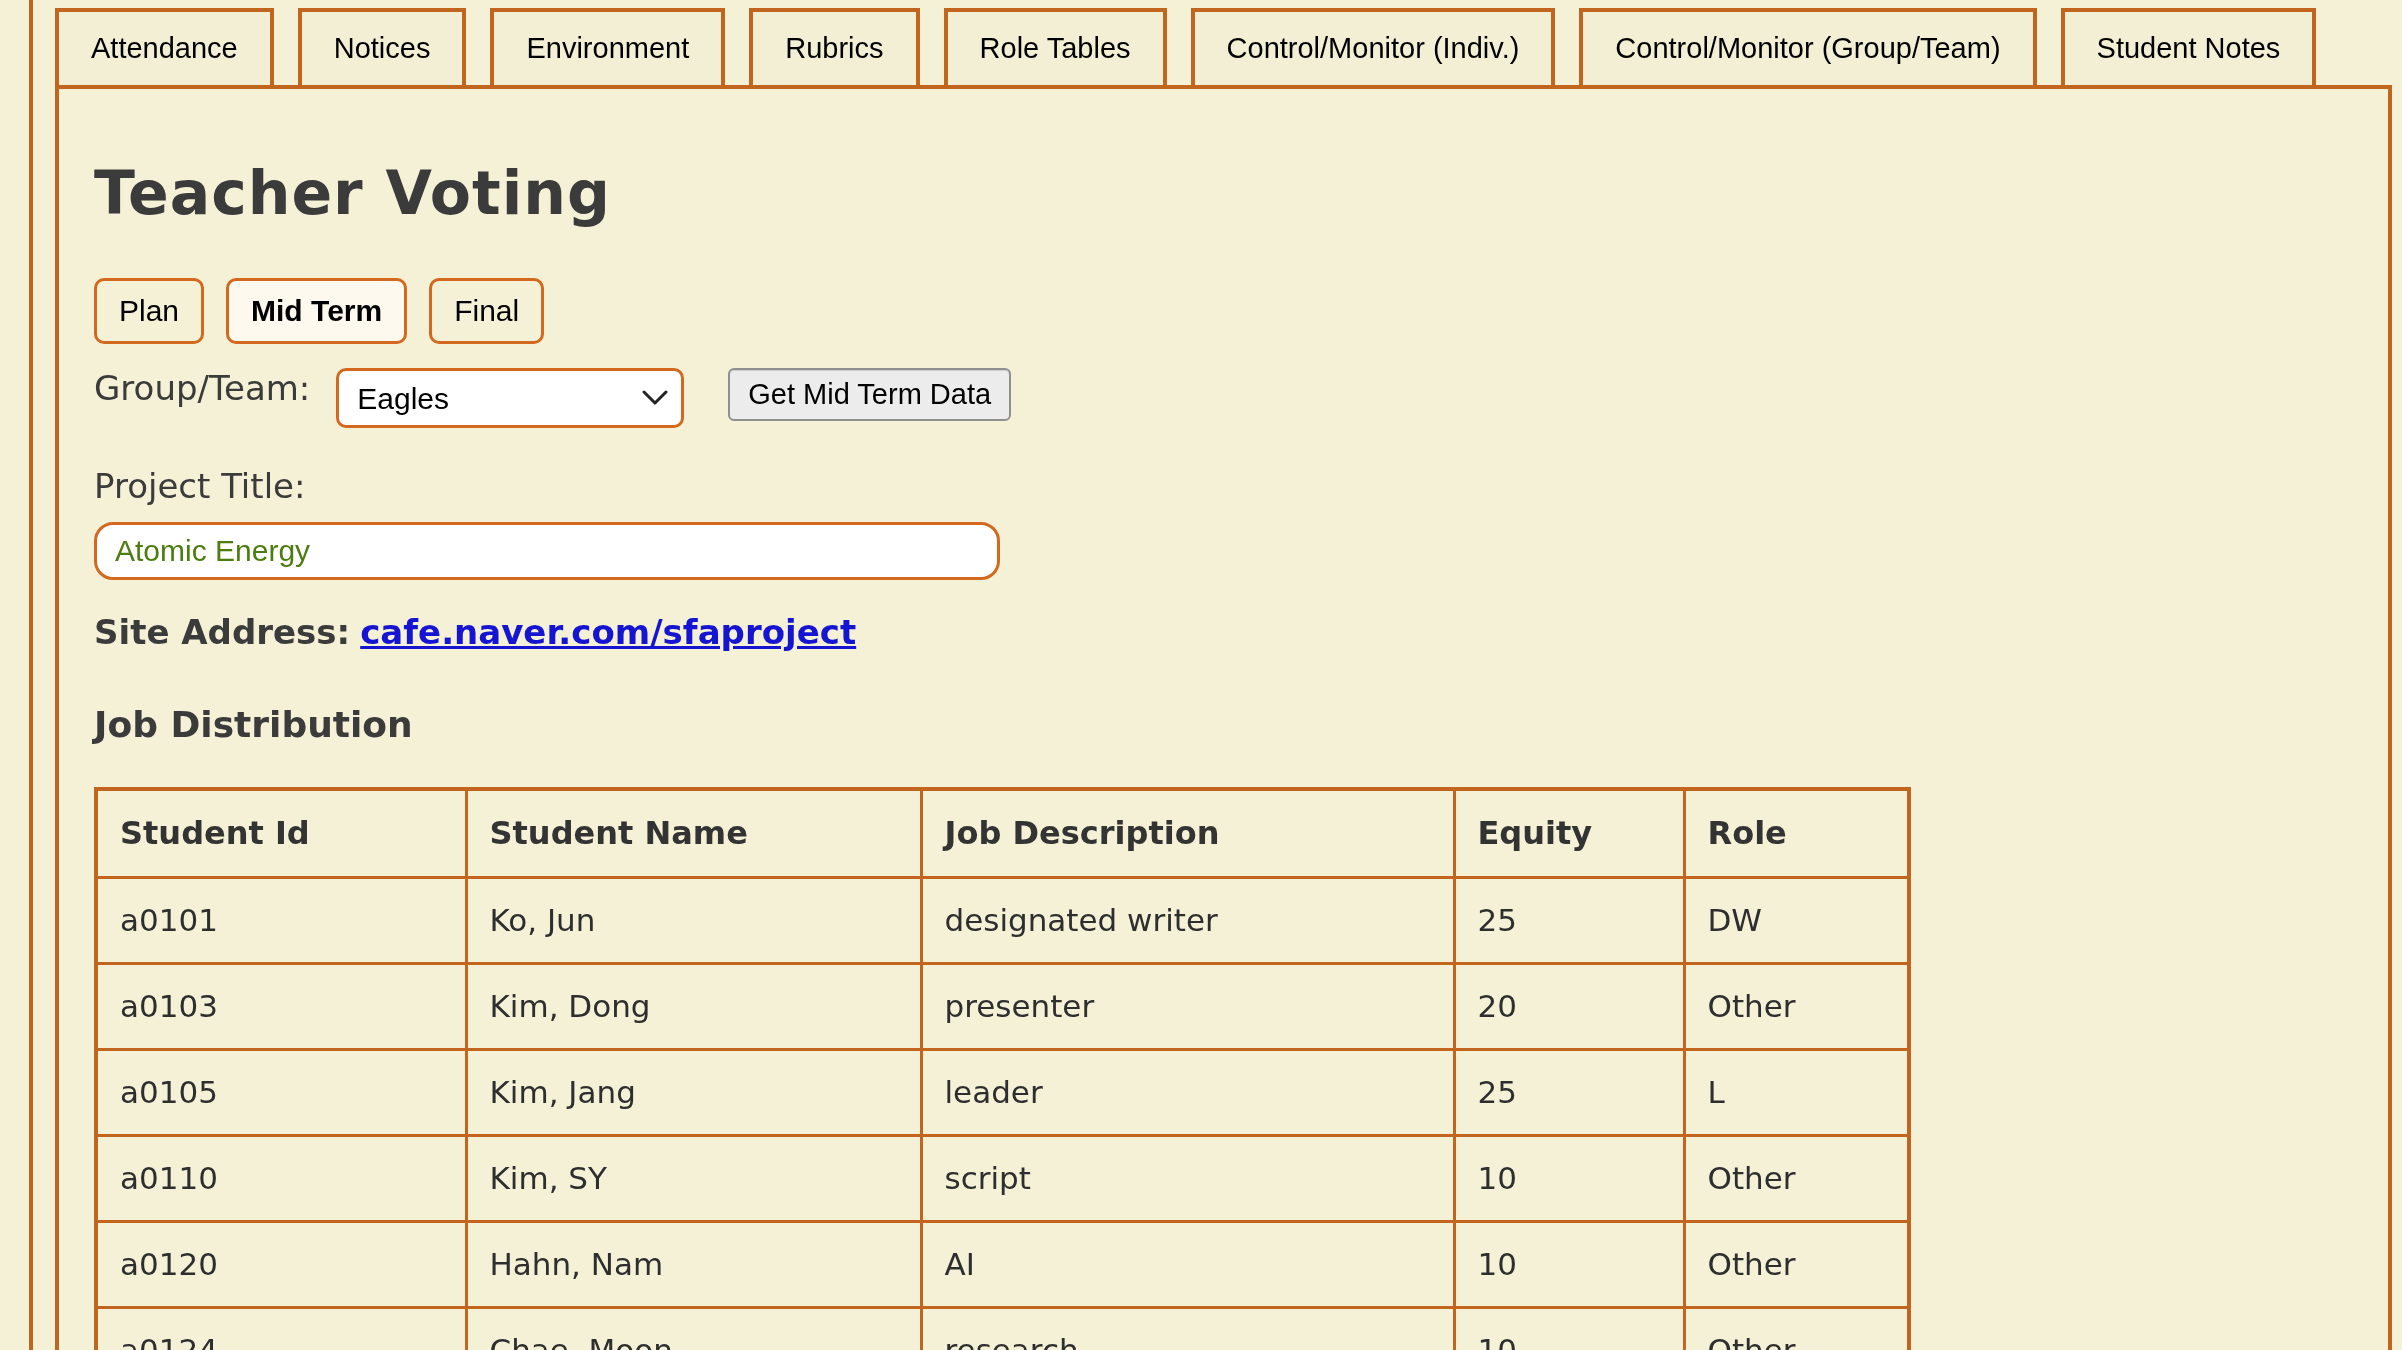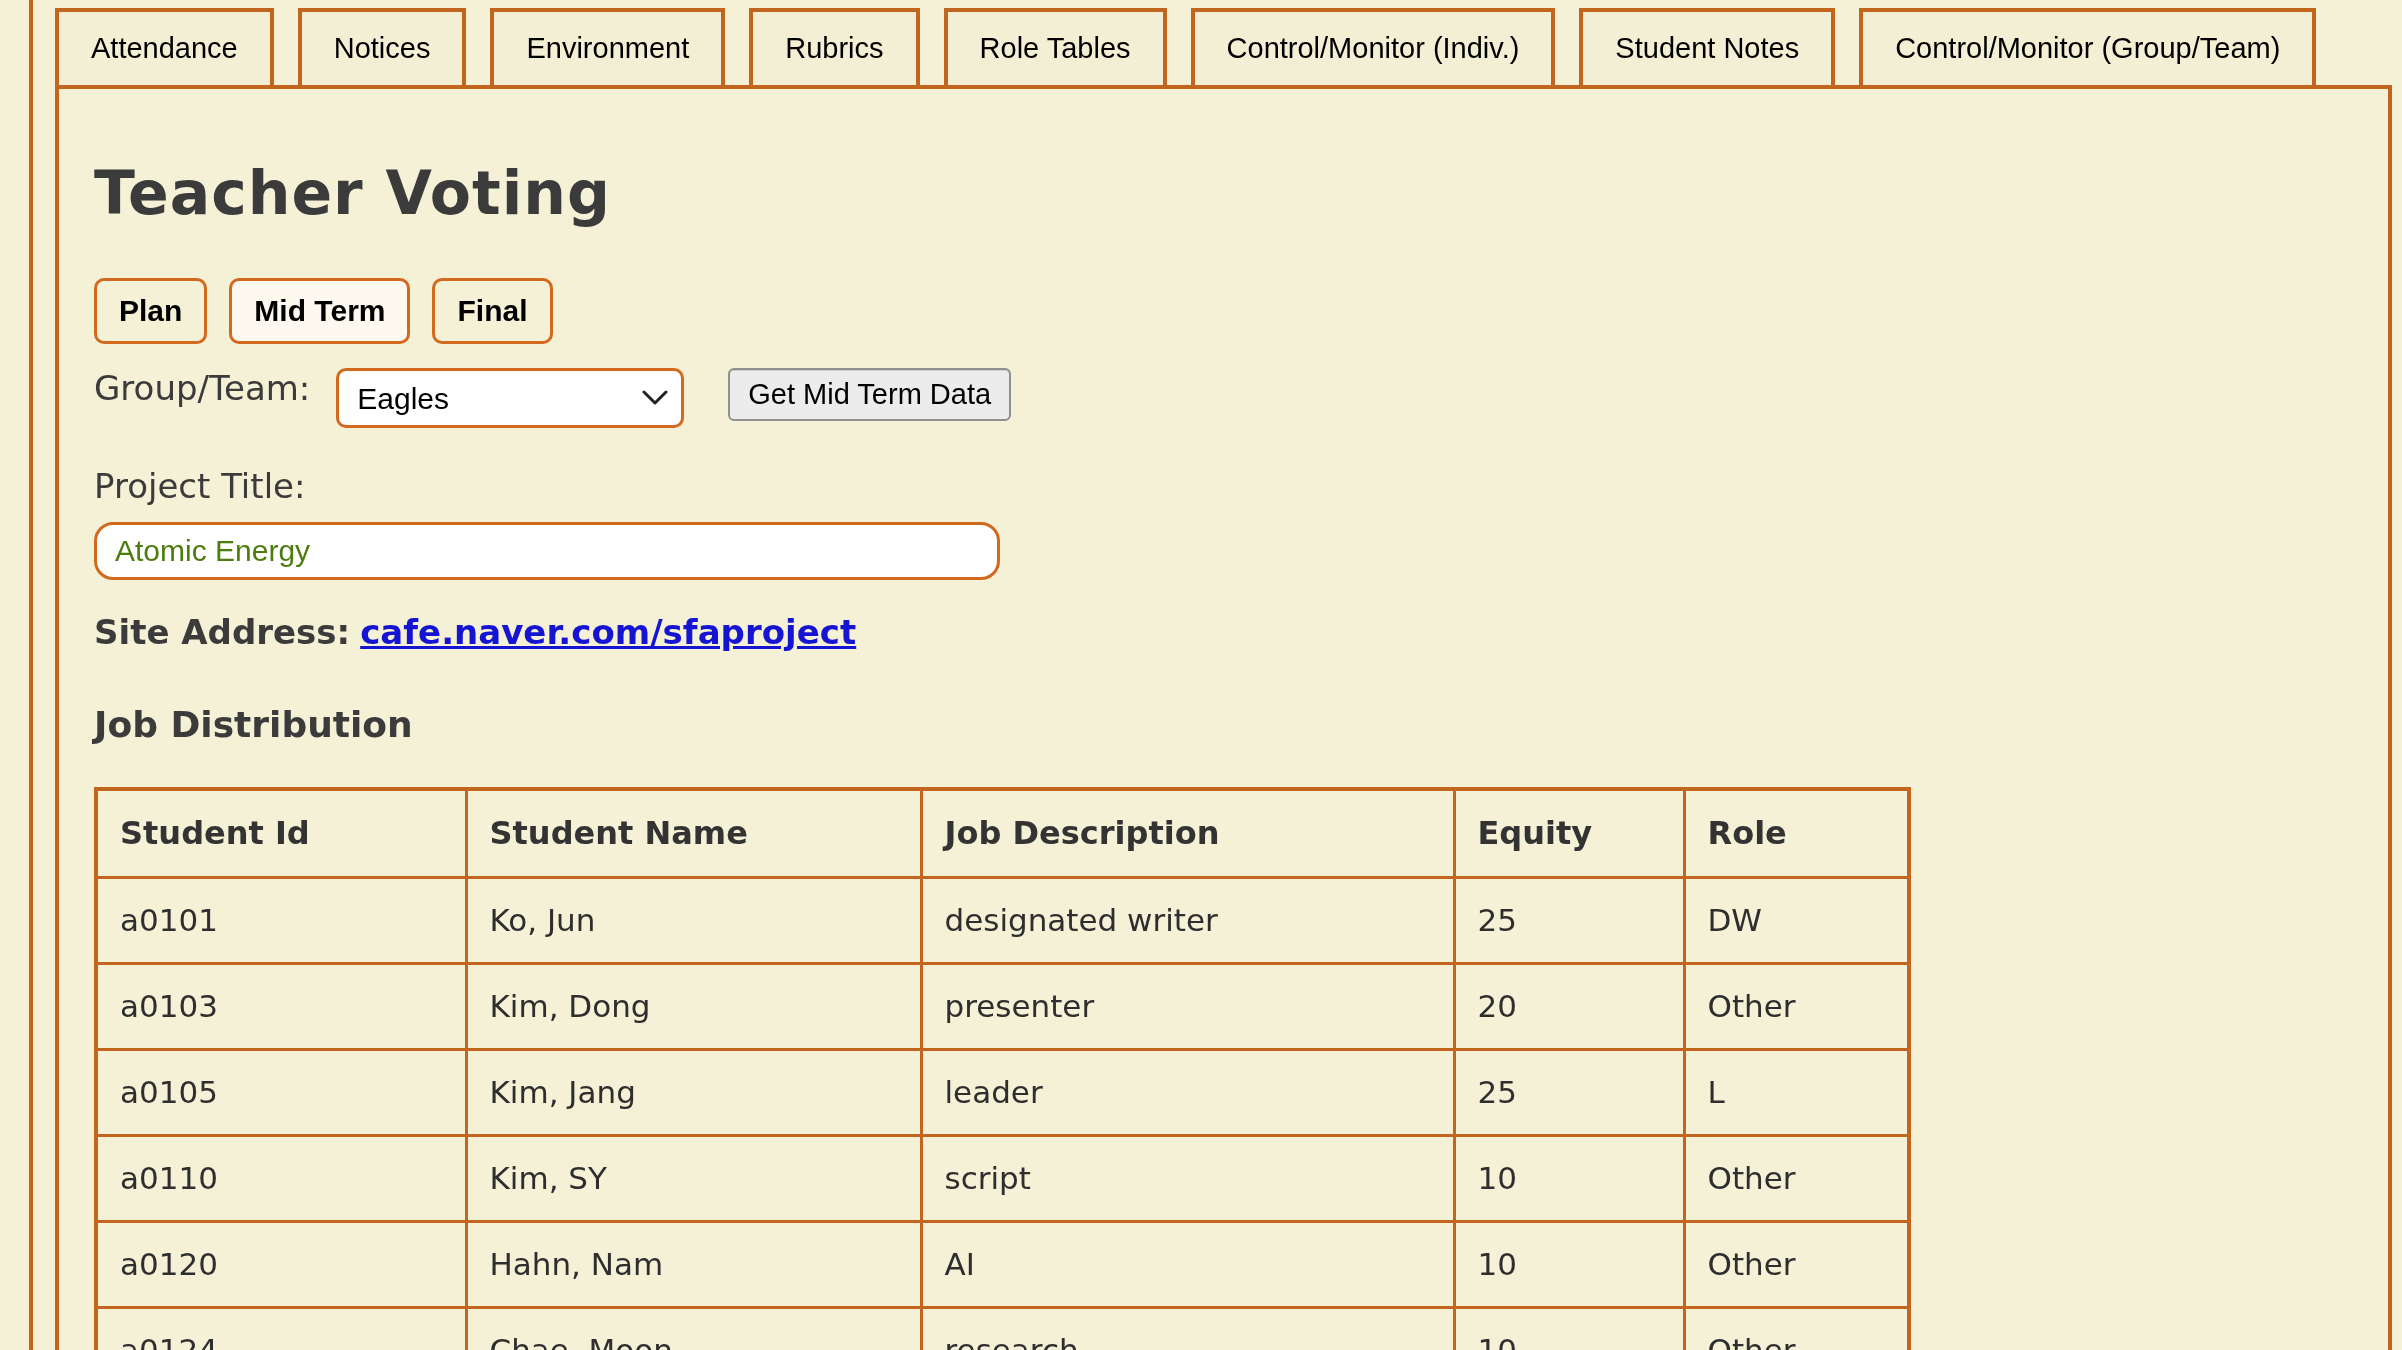--- a/index.html
+++ b/index.html
@@ -61,21 +61,20 @@
   
   .phase-row{margin-top:50px;display:flex;gap:22px;}
   .phase-btn{
     font-family:"Liberation Sans", sans-serif;
     font-size:30px;color:#000;
     background:transparent;
     border:3px solid var(--orange-bright);
     border-radius:10px;
     padding:13px 22px;
     cursor:pointer;
-    font-weight:bold;
   }
   .phase-btn.active{
     background:var(--active-bg);
     font-weight:bold;
   }
   
   .group-row{margin-top:24px;display:flex;align-items:flex-start;}
   .field-label{font-size:34px;color:var(--ink);}
   .select-wrap{position:relative;margin-left:26px;}
   select.team-select{
@@ -150,22 +149,22 @@
 
 <div class="left-rule"></div>
 
 <nav class="tabbar" id="tabbar">
     <div class="tab">Attendance</div>
     <div class="tab">Notices</div>
     <div class="tab">Environment</div>
     <div class="tab">Rubrics</div>
     <div class="tab">Role Tables</div>
     <div class="tab">Control/Monitor (Indiv.)</div>
+    <div class="tab">Control/Monitor (Group/Team)</div>
     <div class="tab">Student Notes</div>
-    <div class="tab">Control/Monitor (Group/Team)</div>
   </nav>
 
 <main class="panel">
 
   <h1 class="page-title comic">Teacher Voting</h1>
 
   <div class="phase-row" id="phase-row">
       <button class="phase-btn">Plan</button>
       <button class="phase-btn active">Mid Term</button>
       <button class="phase-btn">Final</button>

